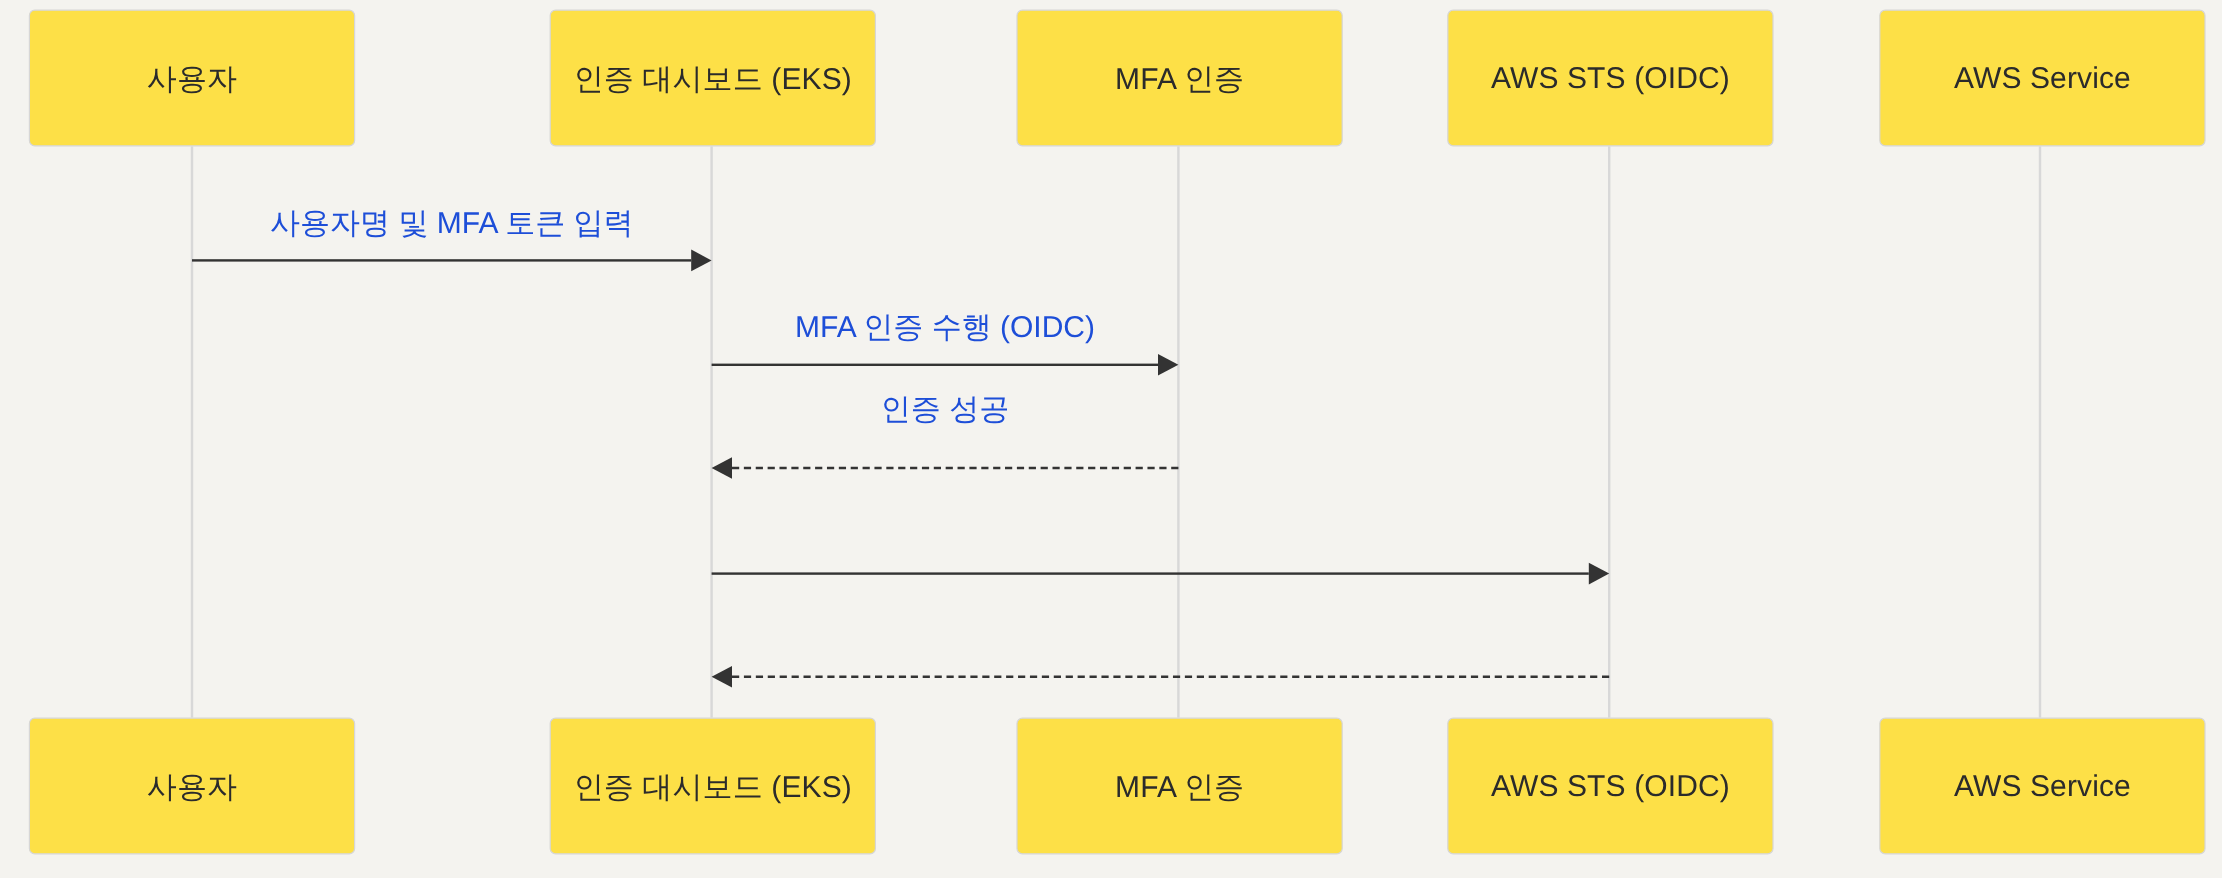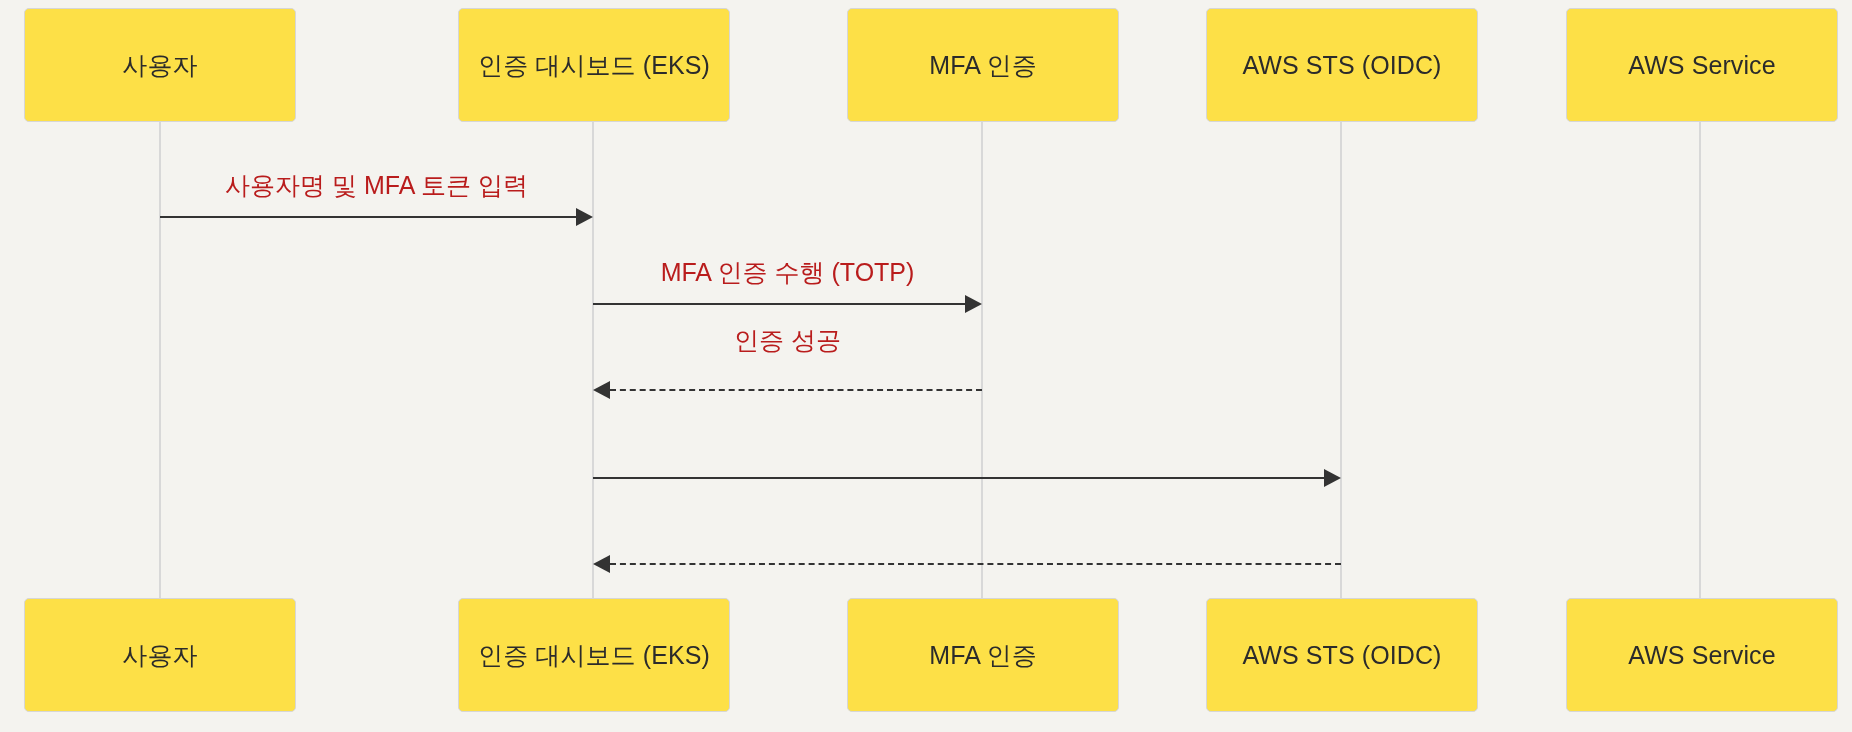--- a/index.html
+++ b/index.html
@@ -22,21 +22,21 @@
     letter-spacing:0.1px;
     white-space:nowrap;
   }
   .lifeline{
     position:absolute;
     width:2px;
     background:#d8d8d8;
   }
   .msg-label{
     position:absolute;
-    color:#b91c1c;
+    color:#1d4ed8;
     font-size:25px;
     white-space:nowrap;
     transform:translateX(-50%);
     text-align:left;
   }
   .msg-line{
     position:absolute;
     height:0;
     border-top:2px solid #333333;
   }
@@ -89,21 +89,21 @@
       <span>AWS STS (OIDC)</span>
     </div>
     <div class="participant-box" style="left: 1566px; width: 272px; height: 114px; top: 598px;">
       <span>AWS Service</span>
     </div>
     <div class="msg-line" style="top: 216px; left: 160px; width: 416px;"></div>
     <div class="arrow-head right" style="top: 208px; left: 576px;"></div>
     <div class="msg-label" style="left: 376.5px; top: 169px;">사용자명 및 MFA 토큰 입력</div>
     <div class="msg-line" style="top: 303px; left: 593px; width: 372px;"></div>
     <div class="arrow-head right" style="top: 295px; left: 965px;"></div>
-    <div class="msg-label" style="left: 787.5px; top: 256px;">MFA 인증 수행 (TOTP)</div>
+    <div class="msg-label" style="left: 787.5px; top: 256px;">MFA 인증 수행 (OIDC)</div>
     <div class="msg-line dashed" style="top: 389px; left: 610px; width: 372px;"></div>
     <div class="arrow-head left" style="top: 381px; left: 593px;"></div>
     <div class="msg-label" style="left: 787.5px; top: 324px;">인증 성공</div>
     <div class="msg-line" style="top: 477px; left: 593px; width: 731px;"></div>
     <div class="arrow-head right" style="top: 469px; left: 1324px;"></div>
     <div class="msg-line dashed" style="top: 563px; left: 610px; width: 731px;"></div>
     <div class="arrow-head left" style="top: 555px; left: 593px;"></div>
   </div>
 
 </body></html>

